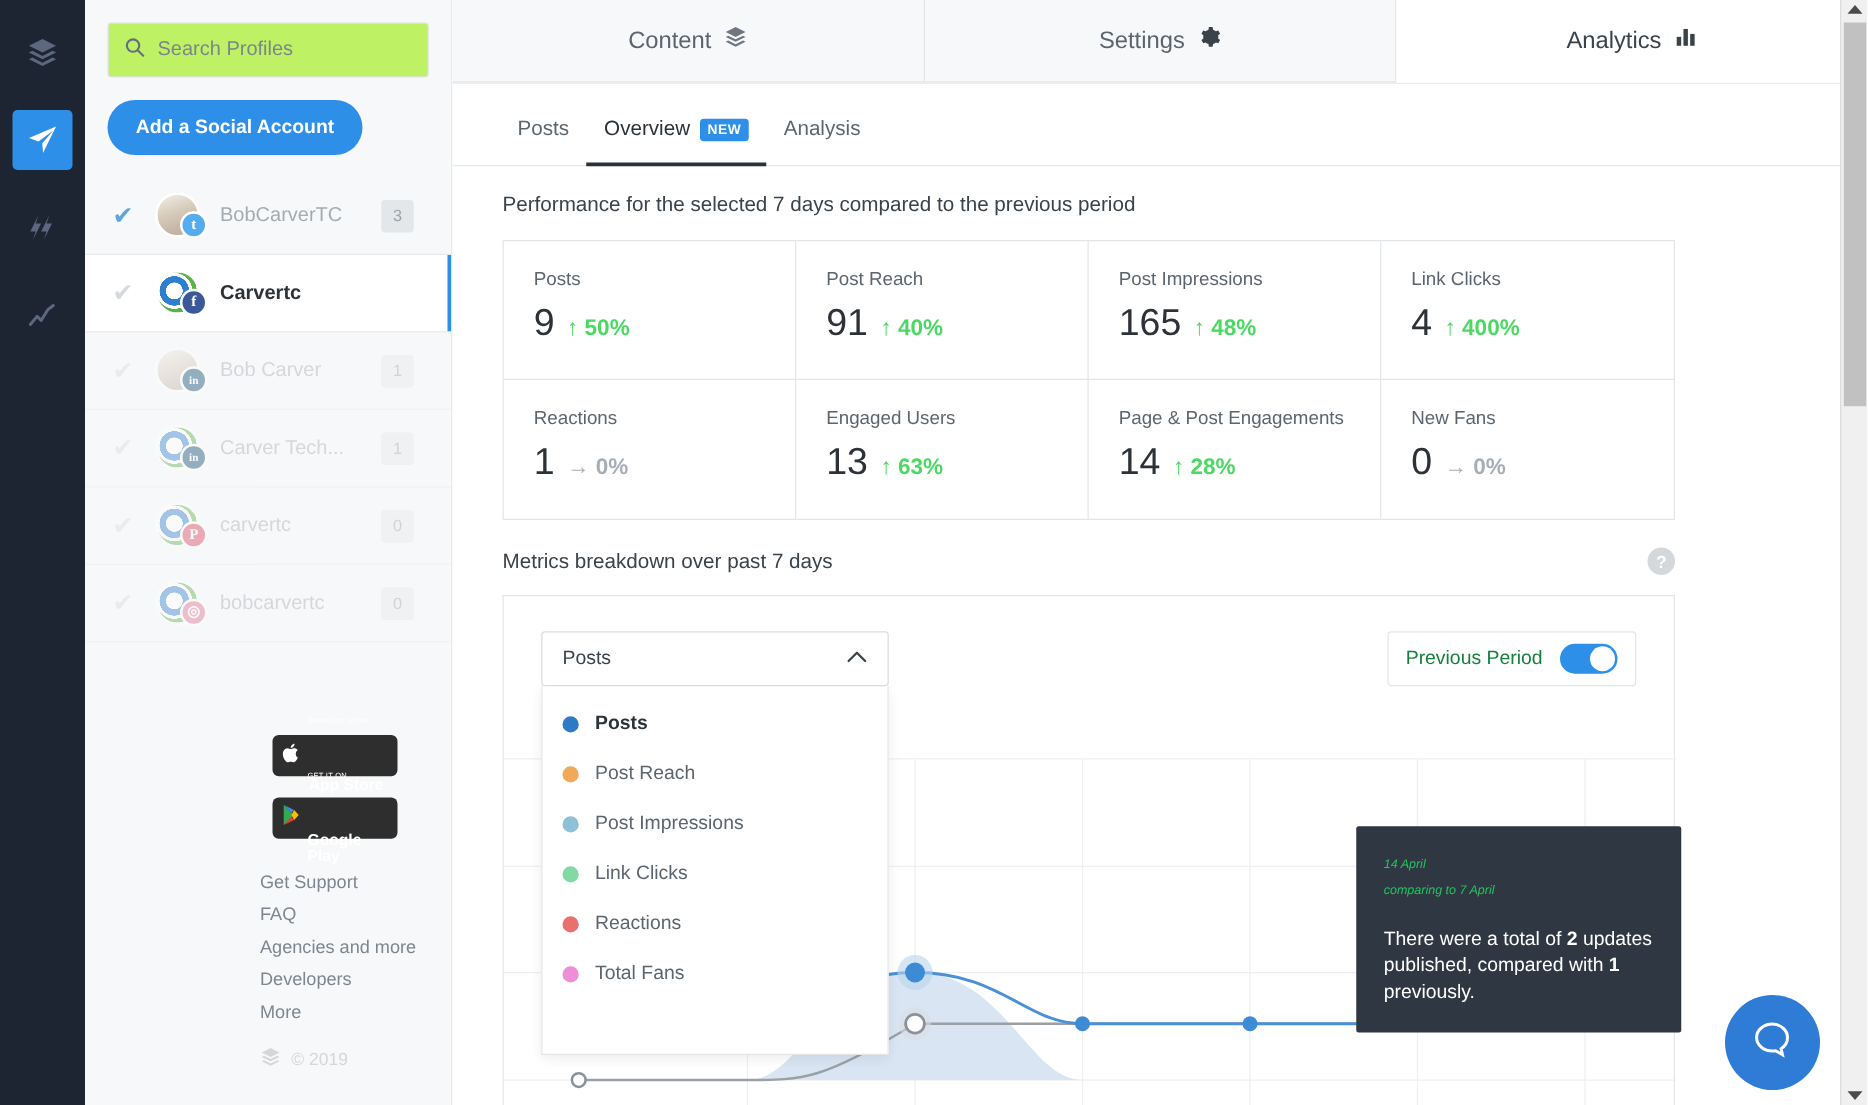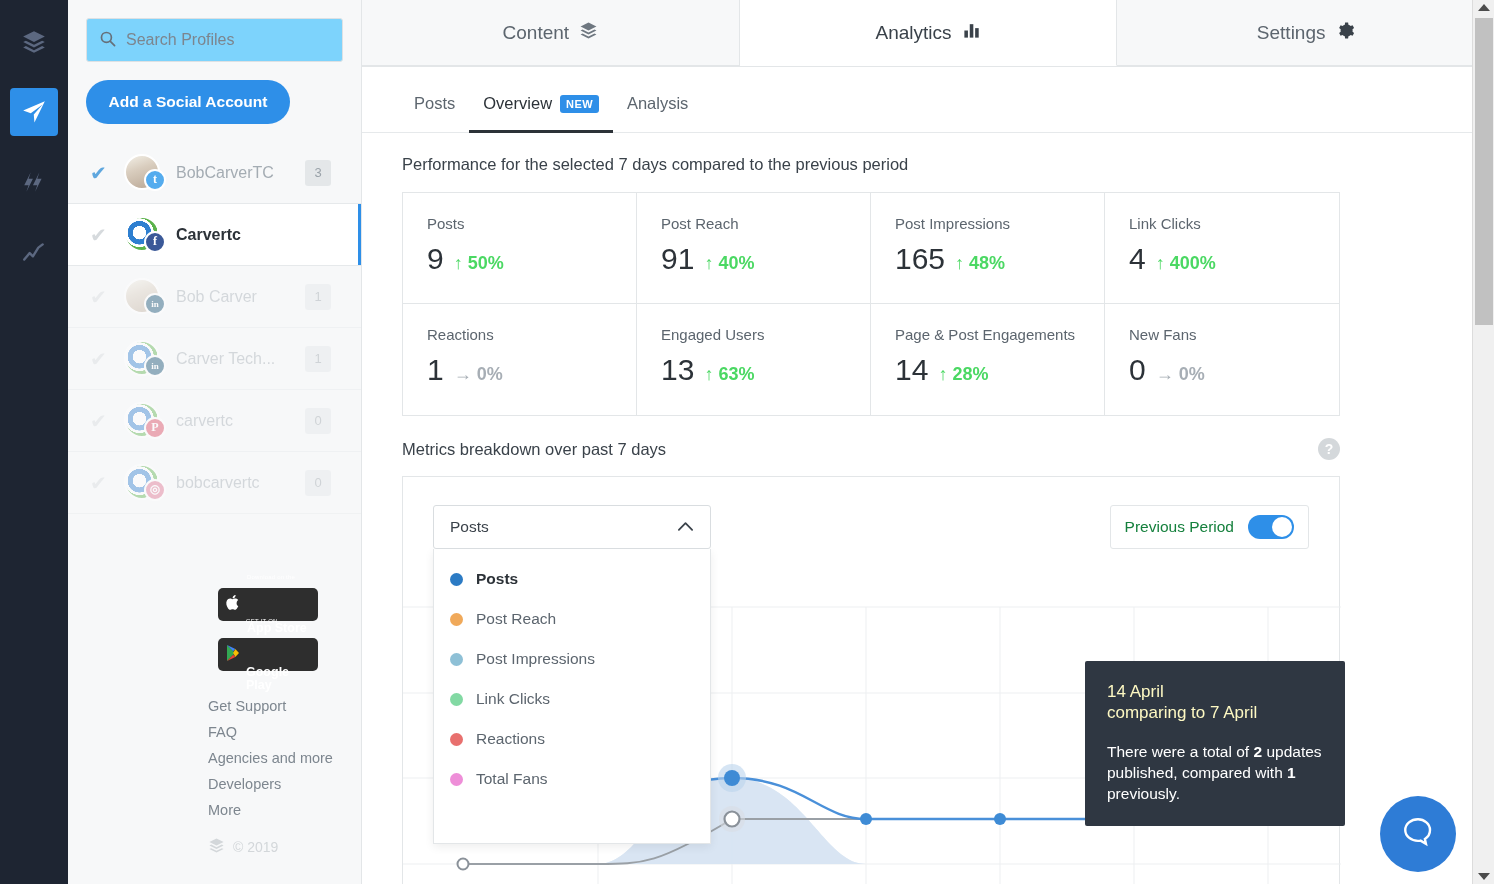--- a/index.html
+++ b/index.html
@@ -24,21 +24,21 @@
   .rail-btn.active { background: #2E8FE8; color: #fff; }
   .rail-btn svg { display: block; }
 
   
   .sidebar {
     width: 294px; flex: 0 0 294px; height: 884px; background: #F7F8F9;
     border-right: 1px solid #E3E6E8; position: relative; overflow: hidden;
   }
   .search-wrap { padding: 18px 18px 0 18px; }
   .search-box {
-    height: 44px; background: #7dd3fc; border: 1px solid #DDE1E4; border-radius: 3px;
+    height: 44px; background: #bef264; border: 1px solid #DDE1E4; border-radius: 3px;
     display: flex; align-items: center; padding: 0 12px; gap: 10px;
   }
   .search-box svg { flex: 0 0 auto; color: #66707A; }
   .search-input {
     border: 0; outline: 0; font-size: 16px; color: #66707A; width: 100%;
     font-family: "Liberation Sans", sans-serif; background: transparent;
   }
   .search-input::placeholder { color: #7C858E; }
 
   .add-btn {
@@ -205,21 +205,21 @@
 
   
   .chart { position: absolute; left: 0; top: 100px; width: 938px; height: 320px; }
   .chart svg { display: block; }
 
   .tooltip {
     position: absolute; left: 723px; top: 661px; width: 260px;
     background: #2F3742; color: #fff; padding: 20px 22px 22px 22px;
     z-index: 8; border-radius: 2px;
   }
-  .tt-date { font-size: 17px; color: #fef9c3; line-height: 21px; }
+  .tt-date { font-size: 10px; color: #22c55e; line-height: 21px; font-style: italic; }
   .tt-body { font-size: 15.5px; line-height: 21px; margin-top: 18px; }
   .tt-body b { font-weight: bold; }
 
   .beacon {
     position: absolute; right: 38px; bottom: 12px; width: 76px; height: 76px;
     border-radius: 50%; background: #2E7CD6; display: flex;
     align-items: center; justify-content: center;
   }
 
   
@@ -406,32 +406,32 @@
 
     <div class="topnav" id="topnav">
         <div class="topnav-item">
           <span>Content</span>
           <span><svg width="19" height="19" viewBox="0 0 24 24" fill="#6E7780">
               <path d="M12 2L2 7l10 5 10-5-10-5z"></path>
               <path d="M2 12l10 5 10-5-2.5-1.25L12 14.5 4.5 10.75 2 12z"></path>
               <path d="M2 17l10 5 10-5-2.5-1.25L12 19.5 4.5 15.75 2 17z"></path>
             </svg></span>
         </div>
+        <div class="topnav-item">
+          <span>Settings</span>
+          <span><svg width="19" height="19" viewBox="0 0 24 24" fill="#3A424A">
+              <path d="M12 8.4a3.6 3.6 0 100 7.2 3.6 3.6 0 000-7.2zm9 3.6c0-.6-.05-1.15-.15-1.7l2-1.55-1.9-3.3-2.35.95a7.9 7.9 0 00-2.9-1.7L15.3 2h-3.8l-.4 2.7a7.9 7.9 0 00-2.9 1.7L5.85 5.45 3.95 8.75l2 1.55c-.1.55-.15 1.1-.15 1.7s.05 1.15.15 1.7l-2 1.55 1.9 3.3 2.35-.95a7.9 7.9 0 002.9 1.7l.4 2.7h3.8l.4-2.7a7.9 7.9 0 002.9-1.7l2.35.95 1.9-3.3-2-1.55c.1-.55.15-1.1.15-1.7z"></path>
+            </svg></span>
+        </div>
         <div class="topnav-item active">
           <span>Analytics</span>
           <span><svg width="19" height="19" viewBox="0 0 24 24" fill="#3A424A">
               <rect x="3" y="12" width="4.5" height="9"></rect>
               <rect x="9.8" y="4" width="4.5" height="17"></rect>
               <rect x="16.6" y="9" width="4.5" height="12"></rect>
-            </svg></span>
-        </div>
-        <div class="topnav-item">
-          <span>Settings</span>
-          <span><svg width="19" height="19" viewBox="0 0 24 24" fill="#3A424A">
-              <path d="M12 8.4a3.6 3.6 0 100 7.2 3.6 3.6 0 000-7.2zm9 3.6c0-.6-.05-1.15-.15-1.7l2-1.55-1.9-3.3-2.35.95a7.9 7.9 0 00-2.9-1.7L15.3 2h-3.8l-.4 2.7a7.9 7.9 0 00-2.9 1.7L5.85 5.45 3.95 8.75l2 1.55c-.1.55-.15 1.1-.15 1.7s.05 1.15.15 1.7l-2 1.55 1.9 3.3 2.35-.95a7.9 7.9 0 002.9 1.7l.4 2.7h3.8l.4-2.7a7.9 7.9 0 002.9-1.7l2.35.95 1.9-3.3-2-1.55c.1-.55.15-1.1.15-1.7z"></path>
             </svg></span>
         </div>
       </div>
     <div class="subtabs" id="subtabs">
         <div class="subtab">
           <span>Posts</span>
         </div>
         <div class="subtab active">
           <span>Overview</span>
           <span class="new-pill">NEW</span>

